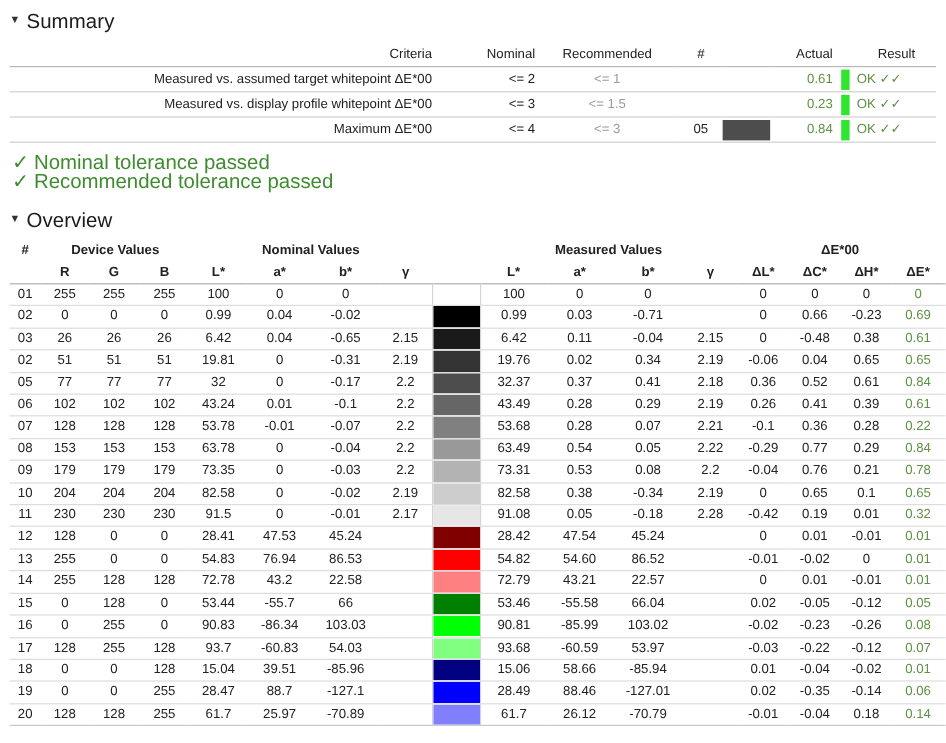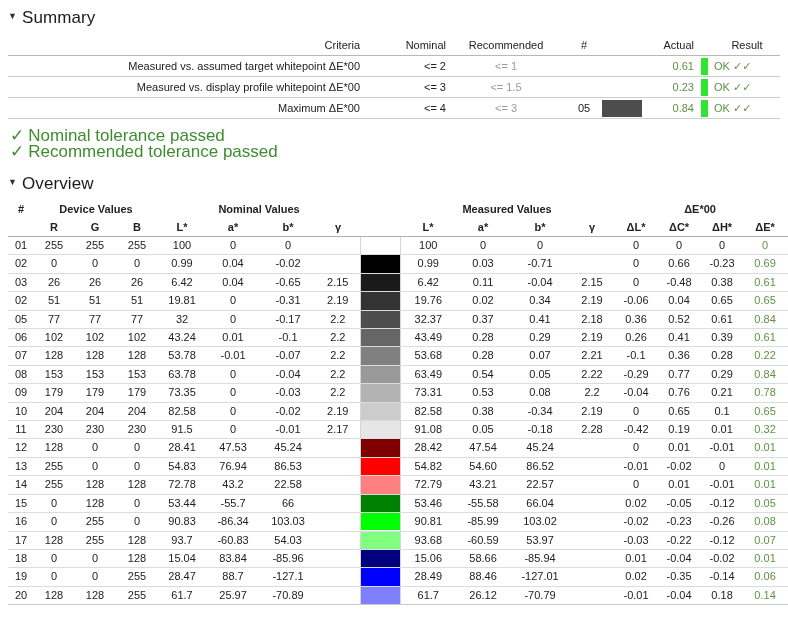--- a/index.html
+++ b/index.html
@@ -640,21 +640,21 @@
           <td>-0.12</td>
           <td class="cell-de">0.07</td>
           <td class="cell-bar"></td>
         </tr>
         <tr>
           <td>18</td>
           <td>0</td>
           <td>0</td>
           <td>128</td>
           <td>15.04</td>
-          <td>83.84</td>
+          <td>39.51</td>
           <td>-85.96</td>
           <td></td>
           <td class="cell-sw sep-left sep-right">
             <span class="ov-swatch" style="background:#000080"></span>
           </td>
           <td>15.06</td>
           <td>58.66</td>
           <td>-85.94</td>
           <td></td>
           <td>0.01</td>

